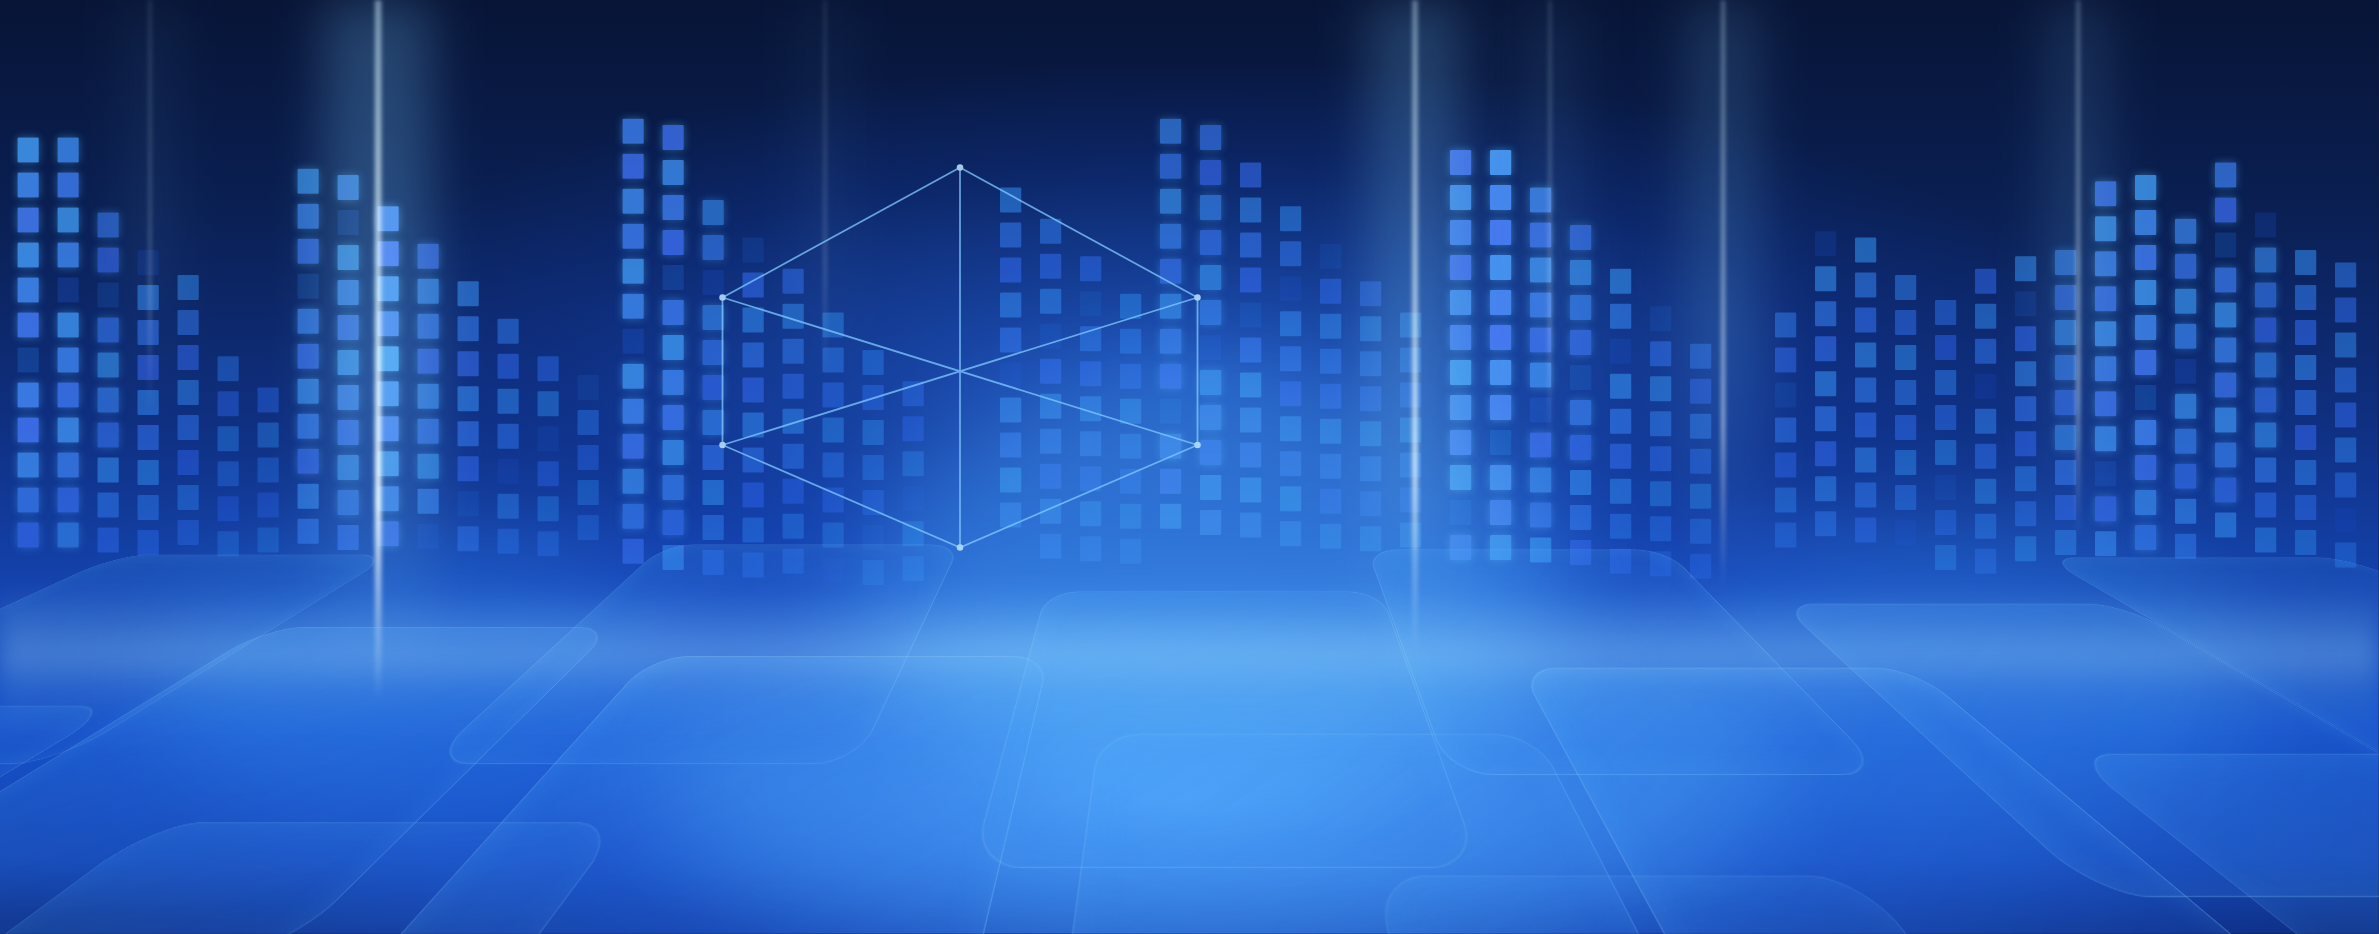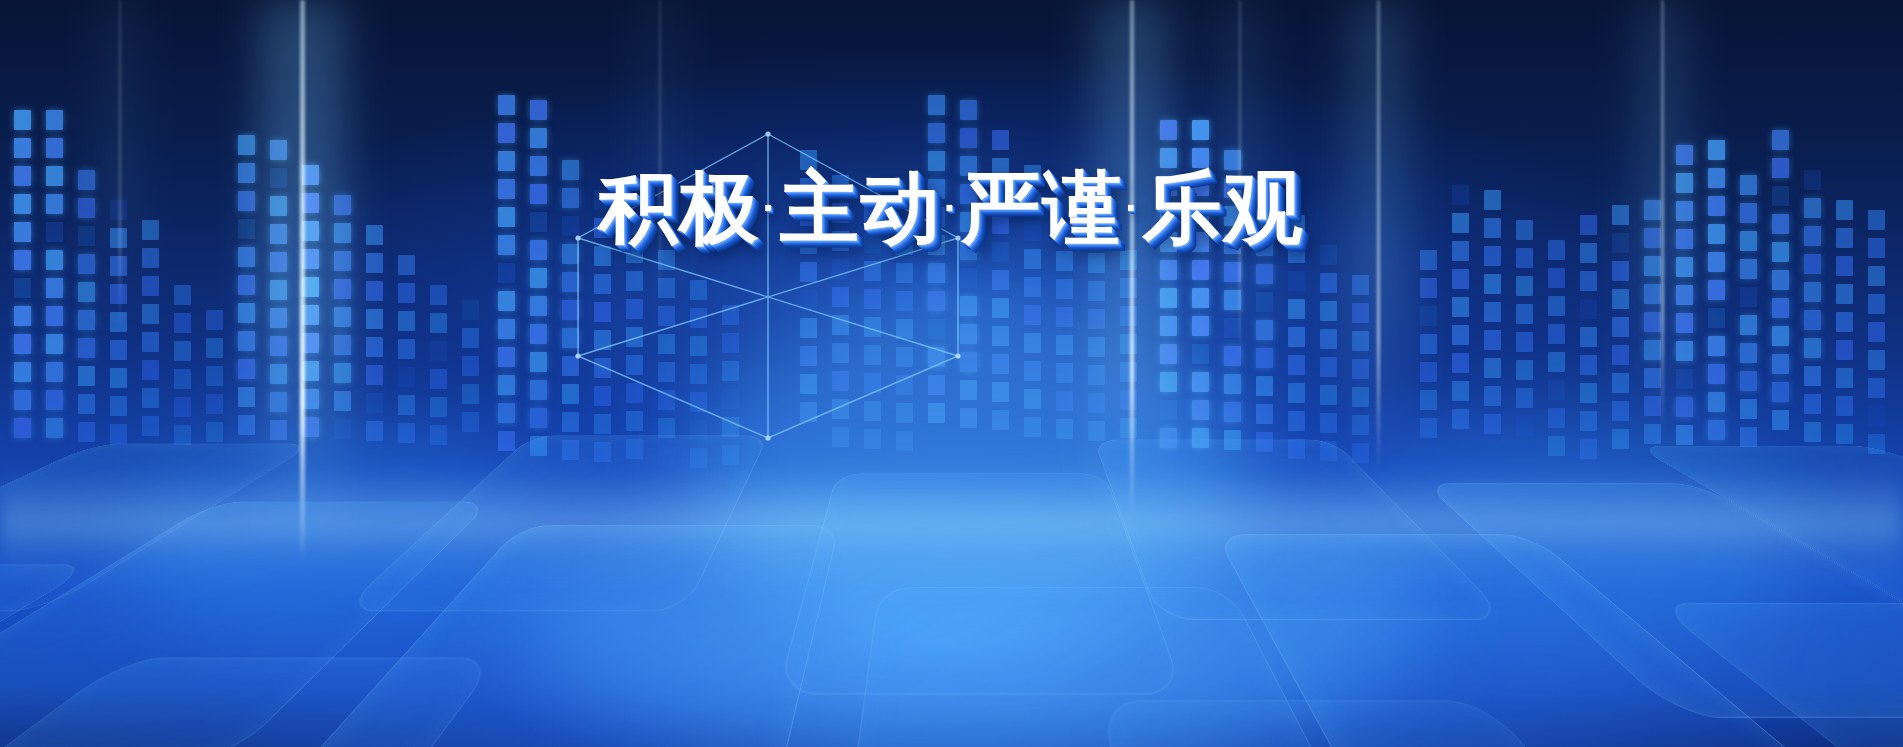--- a/index.html
+++ b/index.html
@@ -720,20 +720,17 @@
         <div class="plate" style="left:92%;top:215px;width:340px;height:310px;opacity:0.5;"></div>
       </div>
   </div>
 
   <div style="position:absolute;left:0;right:0;top:470px;height:120px;pointer-events:none;
               background:linear-gradient(180deg,rgba(150,210,255,0) 0%,rgba(160,215,255,.30) 45%,rgba(130,195,255,.10) 70%,rgba(0,0,0,0) 100%);
               mix-blend-mode:screen;filter:blur(9px);"></div>
 
   <div class="content">
 
-    <div class="title-main">
-      <span>积极</span><span class="dot">·</span><span>主动</span><span class="dot">·</span><span>严谨</span><span class="dot">·</span><span>乐观</span>
-    </div>
 
 
 
   </div>
 </div>
 
 </body></html>

